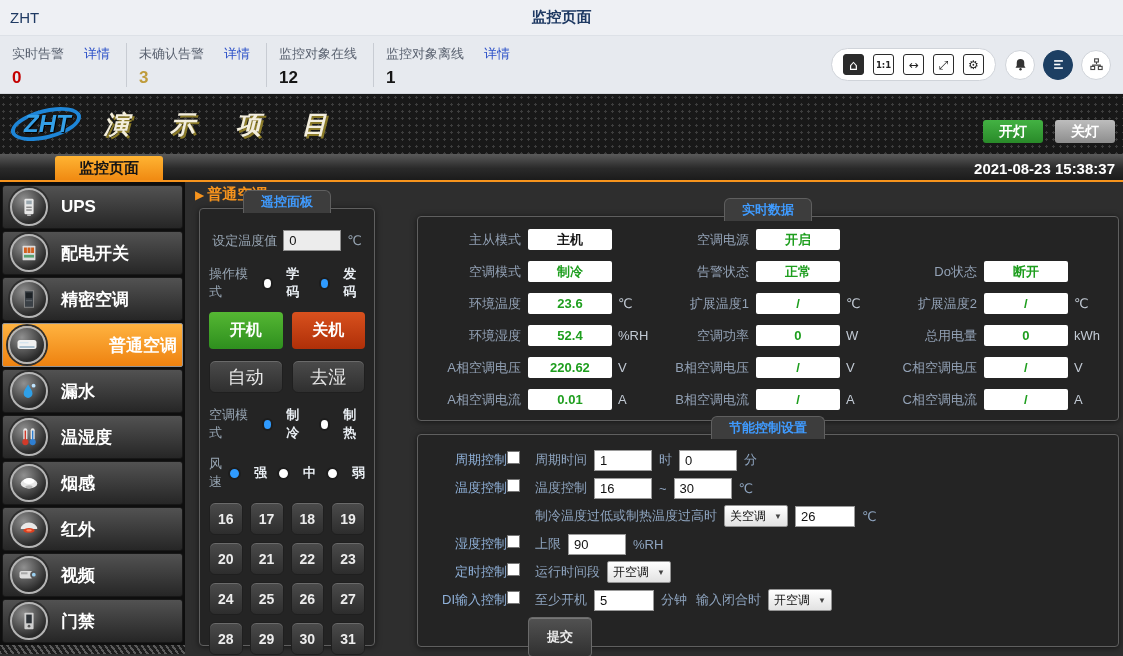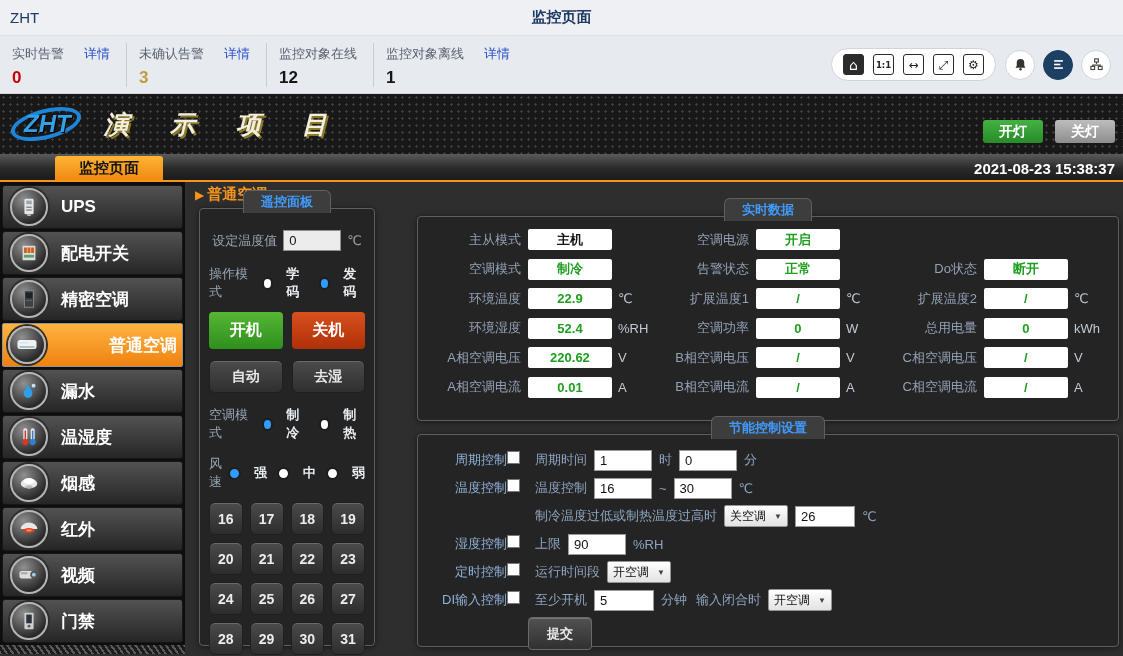--- a/index.html
+++ b/index.html
@@ -94,30 +94,30 @@
   .radio-opt{display:flex;align-items:center;gap:13px;cursor:pointer;}
   .radio{width:13px;height:13px;border-radius:50%;background:#fff;border:2px solid #1d1d1d;}
   .radio.on{background:#2f9bff;}
   .radio-label{color:#e9eef3;font-size:13px;font-weight:bold;}
   .power-row{display:flex;gap:9px;margin-top:11px;}
   .btn-power{flex:1;height:37px;border-radius:4px;color:#fff;font-weight:bold;font-size:16px;
     display:flex;align-items:center;justify-content:center;cursor:pointer;}
   .btn-power.g{background:linear-gradient(#55b733,#2e8f1e);}
   .btn-power.r{background:linear-gradient(#d8511e,#af2f08);}
   .btn-dark{flex:1;height:33px;background:linear-gradient(#4b4b4b,#2f2f2f);border:1px solid #1f1f1f;
-    border-radius:6px;color:#e8e8e8;font-size:14px;display:flex;align-items:center;
-    justify-content:center;box-shadow:inset 0 1px 0 #6a6a6a;cursor:pointer;font-weight:bold;}
+    border-radius:6px;color:#e8e8e8;font-size:18px;display:flex;align-items:center;
+    justify-content:center;box-shadow:inset 0 1px 0 #6a6a6a;cursor:pointer;}
   .pad{display:grid;grid-template-columns:repeat(4,1fr);gap:7px;margin-top:11px;}
   .pad-btn{height:33px;background:linear-gradient(#4b4b4b,#2d2d2d);border:1px solid #1f1f1f;
     border-radius:6px;color:#ededed;font-size:14px;font-weight:bold;display:flex;align-items:center;
     justify-content:center;box-shadow:inset 0 1px 0 #6a6a6a;cursor:pointer;}
   .pad-spacer{height:33px;}
 
   
-  .rt{left:232px;top:34px;width:702px;height:205px;padding:12px 8px 22px;
+  .rt{left:232px;top:34px;width:702px;height:205px;padding:12px 8px 10px;
     display:flex;flex-direction:column;justify-content:space-between;}
   .rt-row{display:flex;}
   .rt-cell{width:33.33%;display:flex;align-items:center;}
   .rt-label{flex:1;text-align:right;color:#93a2b6;font-size:13px;white-space:nowrap;}
   .rt-box{width:84px;height:21px;background:#fff;border-radius:2px;margin-left:7px;flex-shrink:0;
     display:flex;align-items:center;justify-content:center;font-size:13px;font-weight:bold;}
   .rt-unit{width:36px;color:#c2cad4;font-size:13px;margin-left:6px;flex-shrink:0;}
 
   
   .energy{left:232px;top:252px;width:702px;height:213px;padding:14px 10px 8px;}
@@ -128,21 +128,21 @@
   .cb{width:13px;height:13px;background:#fff;border:1px solid #777;cursor:pointer;flex-shrink:0;}
   .en-label{color:#8ea4bf;font-size:13px;margin-left:8px;white-space:nowrap;}
   .en-unit{color:#8ea4bf;font-size:13px;}
   .en-input{height:21px;background:#fff;border:1px solid #9a9a9a;font-size:13px;padding-left:5px;
     color:#111;font-family:inherit;}
   .w56{width:58px;} .w60{width:60px;}
   .sel{height:22px;background:linear-gradient(#fff,#e2e2e2);border:1px solid #949494;
     border-radius:2px;display:flex;align-items:center;justify-content:space-between;font-size:12px;
     color:#111;padding:0 5px;min-width:64px;cursor:pointer;gap:8px;}
   .caret{font-size:8px;color:#444;}
-  .submit{margin-left:100px;margin-top:6px;width:64px;height:33px;
+  .submit{margin-left:100px;margin-top:6px;width:64px;height:40px;
     background:linear-gradient(#525252,#303030);border:1px solid #6a6a6a;border-radius:4px;
     color:#ececec;font-size:13px;font-weight:bold;display:flex;align-items:center;
     justify-content:center;box-shadow:inset 0 1px 0 #777;cursor:pointer;}
 </style>
 </head>
 <body>
 
 <div class="screen">
 
   <header class="topbar">
@@ -471,21 +471,21 @@
               </div>
               <div class="rt-cell">
                 <span class="rt-label">Do状态</span>
                 <span class="rt-box" style="color: rgb(30, 158, 30);">断开</span>
                 <span class="rt-unit"></span>
               </div>
             </div>
             <div class="rt-row">
               <div class="rt-cell">
                 <span class="rt-label">环境温度</span>
-                <span class="rt-box" style="color: rgb(30, 158, 30);">22.9</span>
+                <span class="rt-box" style="color: rgb(30, 158, 30);">23.6</span>
                 <span class="rt-unit">℃</span>
               </div>
               <div class="rt-cell">
                 <span class="rt-label">扩展温度1</span>
                 <span class="rt-box" style="color: rgb(30, 158, 30);">/</span>
                 <span class="rt-unit">℃</span>
               </div>
               <div class="rt-cell">
                 <span class="rt-label">扩展温度2</span>
                 <span class="rt-box" style="color: rgb(30, 158, 30);">/</span>

